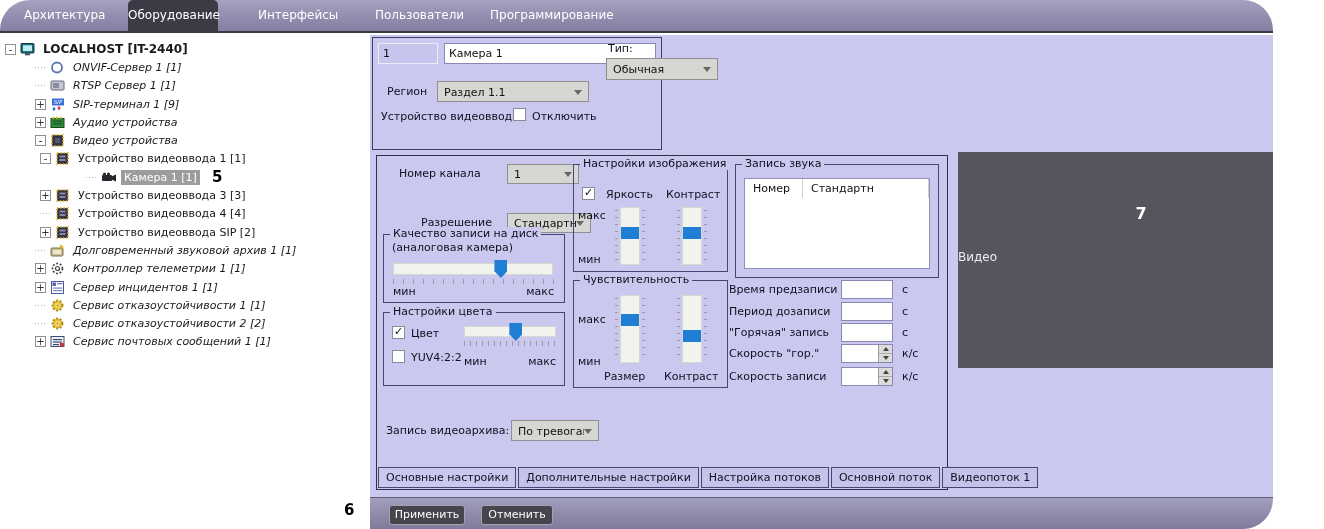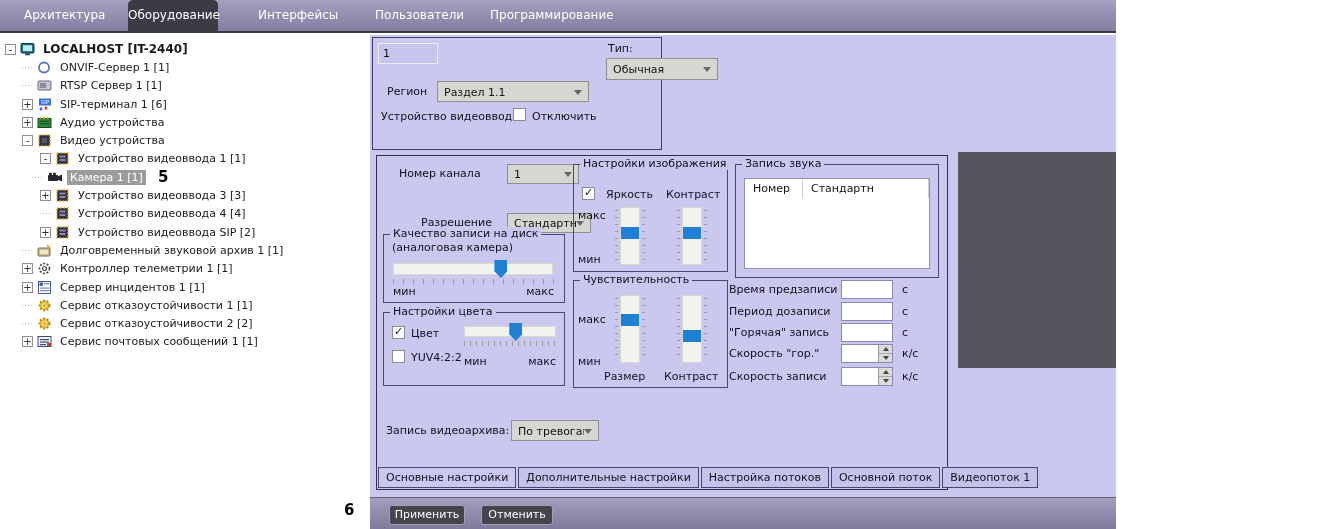--- a/index.html
+++ b/index.html
@@ -1,31 +1,31 @@
 <!DOCTYPE html>
 <html><head>
 <meta charset="utf-8">
 <style>
   * { margin:0; padding:0; box-sizing:border-box; }
   html,body { width:1324px; height:529px; overflow:hidden; }
   body { font-family:"DejaVu Sans","Liberation Sans",sans-serif; font-size:11px; color:#111; }
-  .app { position:relative; width:1116px; height:529px; background:#fff; overflow:hidden; }
+  .app { position:relative; width:1273px; height:529px; background:#fff; overflow:hidden;border-radius:30px; }
 
   
   .topbar { position:absolute; left:0; top:0; width:1324px; height:33px;
             background:linear-gradient(180deg,#a5a2bf 0%,#908dae 55%,#8380a1 100%);
             border-bottom:2px solid #3a3a46; }
   .menu-item { position:absolute; top:0; height:31px; line-height:31px; color:#fff; font-size:12px; cursor:default; white-space:nowrap; }
   .menu-item.active { background:#3b3b46; text-align:center; border-radius:5px 5px 0 0; }
   .topbar-right { position:absolute; right:0; top:0; height:31px; }
 
   
   .tree-panel { position:absolute; left:0; top:35px; width:370px; height:494px; background:#fff; }
   .trow { display:flex; align-items:center; height:18.3px; white-space:nowrap; }
-  .lvl0 { padding-left:5px; } .lvl1 { padding-left:22px; } .lvl2 { padding-left:40px; } .lvl3 { padding-left:32px; }
+  .lvl0 { padding-left:5px; } .lvl1 { padding-left:35px;font-style:italic; } .lvl2 { padding-left:40px; } .lvl3 { padding-left:86px; }
   .exp { width:11px; height:11px; margin-right:4px; flex:0 0 11px; position:relative;
          background:#fff; border:1px solid #8f8f8f; font-size:10px; line-height:9px; text-align:center; color:#333; }
   .exp-none { border:none; background:repeating-linear-gradient(90deg,#b8b8b8 0 1px,transparent 1px 3px) center/100% 1px no-repeat; }
   .ticon { width:16px; height:13px; margin-right:4px; flex:0 0 16px; position:relative; }
   .ticon svg { position:absolute; left:0; top:0; }
   .tlabel { font-size:11px; color:#1a1a1a; padding:1px 3px;text-align:center; }
   .tlabel.bold { font-weight:bold; font-size:12px; }
   .tlabel.selected { background:#9c9c9c; color:#fff; }
   .tree-badge { font-size:15px; font-weight:bold; color:#000; margin-left:12px; }
 
@@ -79,21 +79,21 @@
   .sb.up::after { margin-top:-2px; border-bottom:4px solid #444; }
   .sb.dn::after { margin-top:-2px; border-top:4px solid #444; }
 
   .tabs { position:absolute; left:1px; bottom:1px; display:flex; }
   .tab { border:1px solid #46466e; padding:0 7px; line-height:19px; height:21px; font-size:11px;
          background:#c5c3e9; margin-right:2px; white-space:nowrap; color:#101020; }
   .tab.active { background:#cac8ef; }
 
   .video-area { position:absolute; left:588px; top:117px; width:366px; height:216px; background:#55555e; }
   .video-num { position:absolute; left:0; right:0; top:52px; text-align:center; color:#fff; font-size:16px; font-weight:bold; }
-  .video-cap { position:absolute; left:0; right:0; top:98px; text-align:center; color:#ececf0; font-size:12px; }
+  .video-cap { position:absolute; left:0; right:0; top:98px; color:#ececf0; font-size:12px; }
 
   
   .footer { position:absolute; left:370px; top:497px; width:954px; height:32px;
             background:linear-gradient(180deg,#a3a0bd 0%,#8b88a8 60%,#7e7b9c 100%); border-top:1px solid #62607c; }
   .btn { position:absolute; top:7px; height:20px; background:#45454e; border:1px solid #a2a2ae; border-radius:3px;
          color:#fff; font-size:11px; text-align:center; line-height:18px; cursor:default; }
   .step-num { position:absolute; font-size:15px; font-weight:bold; color:#000; }
 </style>
 </head>
 <body>
@@ -153,21 +153,21 @@
     <div class="trow lvl1">
       <span class="exp">+</span>
       <span class="ticon">
         <svg width="16" height="13">
             <rect x="2" y="0.5" width="12" height="7" fill="#3c6ed8"></rect>
             <text x="8" y="6" font-size="5.5" fill="#fff" text-anchor="middle" font-family="DejaVu Sans">SIP</text>
             <path d="M4 9 L4 12 M2.7 10.6 L4 12 L5.3 10.6" stroke="#3c6ed8" stroke-width="1.4" fill="none"></path>
             <path d="M9 12 L9 9 M7.7 10.4 L9 9 L10.3 10.4" stroke="#d83c3c" stroke-width="1.4" fill="none"></path>
           </svg>
       </span>
-      <span class="tlabel">SIP-терминал 1 [6]</span>
+      <span class="tlabel">SIP-терминал 1 [9]</span>
     </div>
 
     <div class="trow lvl1">
       <span class="exp">+</span>
       <span class="ticon">
         <svg width="16" height="13">
             <rect x="1" y="2.5" width="13" height="9" fill="#2e8b3a" stroke="#174a1e"></rect>
             <rect x="2.5" y="0.8" width="2" height="2" fill="#d8c030"></rect>
             <rect x="6" y="0.8" width="2" height="2" fill="#d8c030"></rect>
             <rect x="9.5" y="0.8" width="2" height="2" fill="#d8c030"></rect>
@@ -324,20 +324,21 @@
           </svg>
       </span>
       <span class="tlabel">Сервис почтовых сообщений 1 [1]</span>
     </div>
   </div>
 
   <div class="main-area">
 
     <div class="id-panel">
       <input class="inp id" style="left: 5px; top: 5px; width: 60px; height: 21px;" value="1">
+      <input class="inp" style="left: 71px; top: 5px; width: 212px; height: 21px;" value="Камера 1">
       <span class="lbl" style="left:14px;top:47px">Регион</span>
       <div class="dd" style="left:64px;top:43px;width:152px;height:21px">
         <span class="dd-val">Раздел 1.1</span>
         <span class="dd-arrow"></span>
       </div>
       <span class="lbl" style="left:8px;top:72px">Устройство видеоввода</span>
       <span class="cb" style="left:140px;top:70px" data-checked="false"></span>
       <span class="lbl" style="left:159px;top:72px">Отключить</span>
     </div>
 

